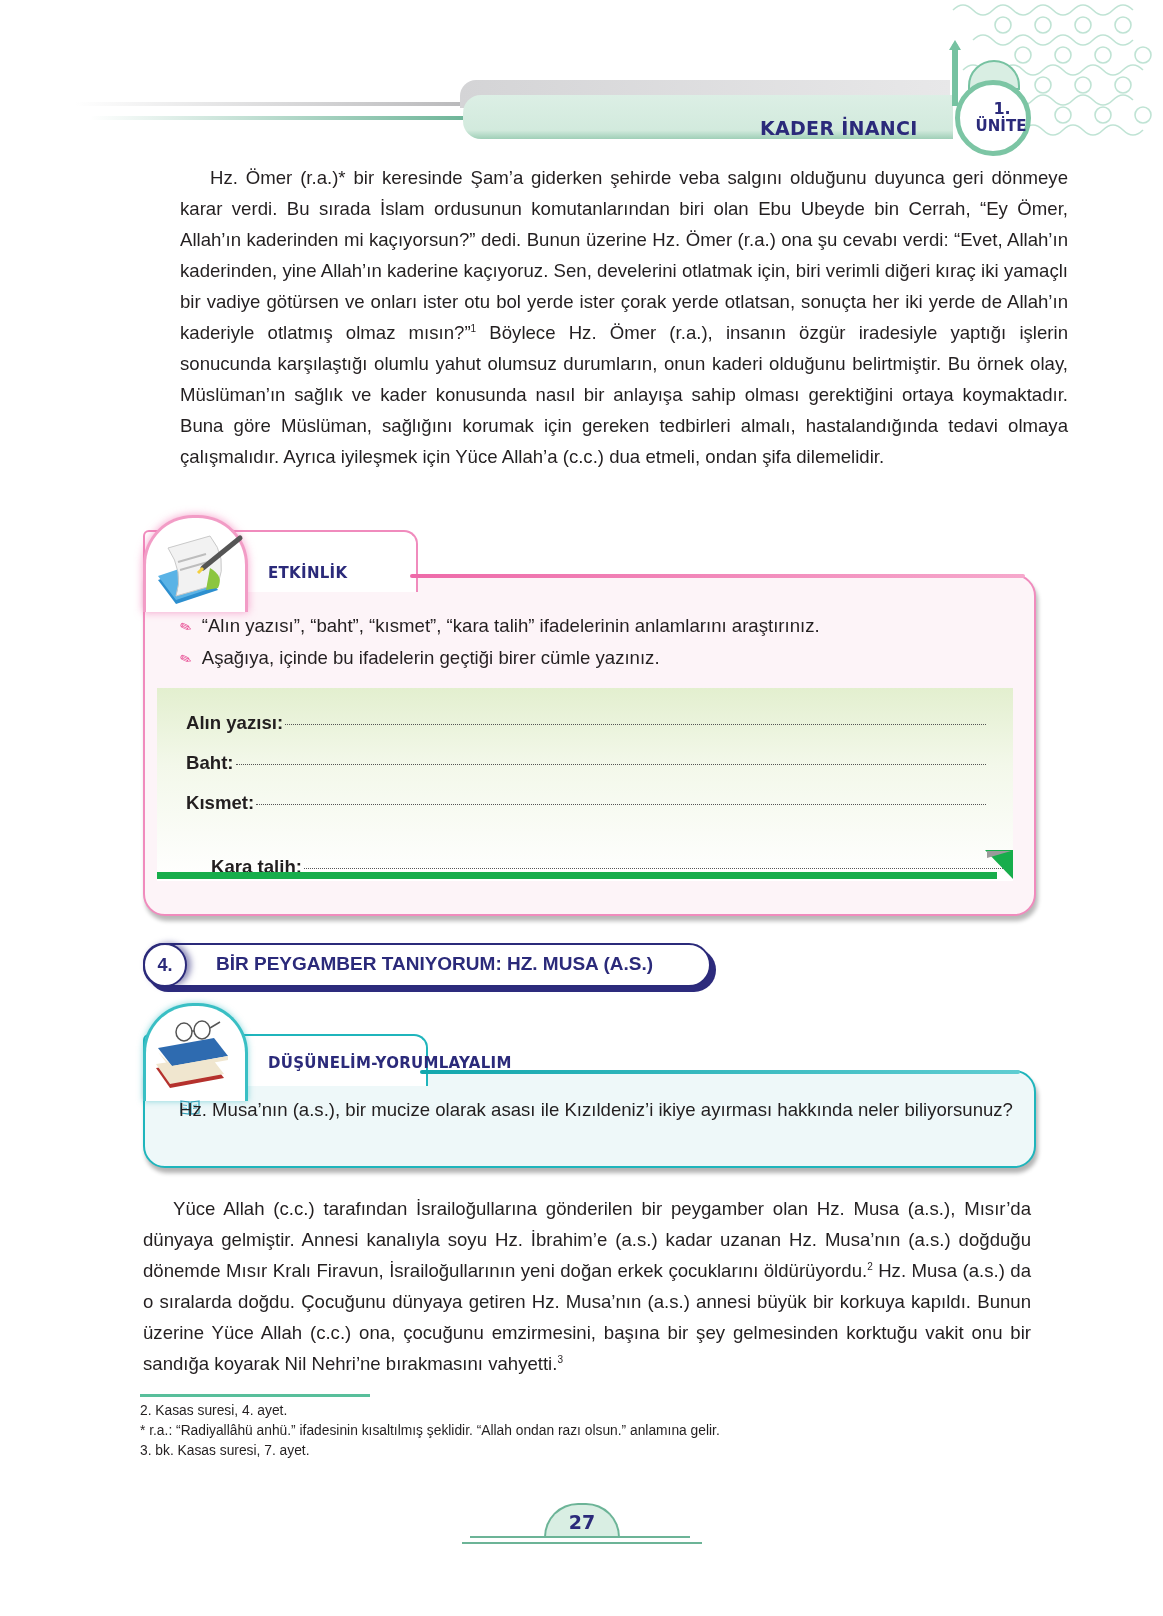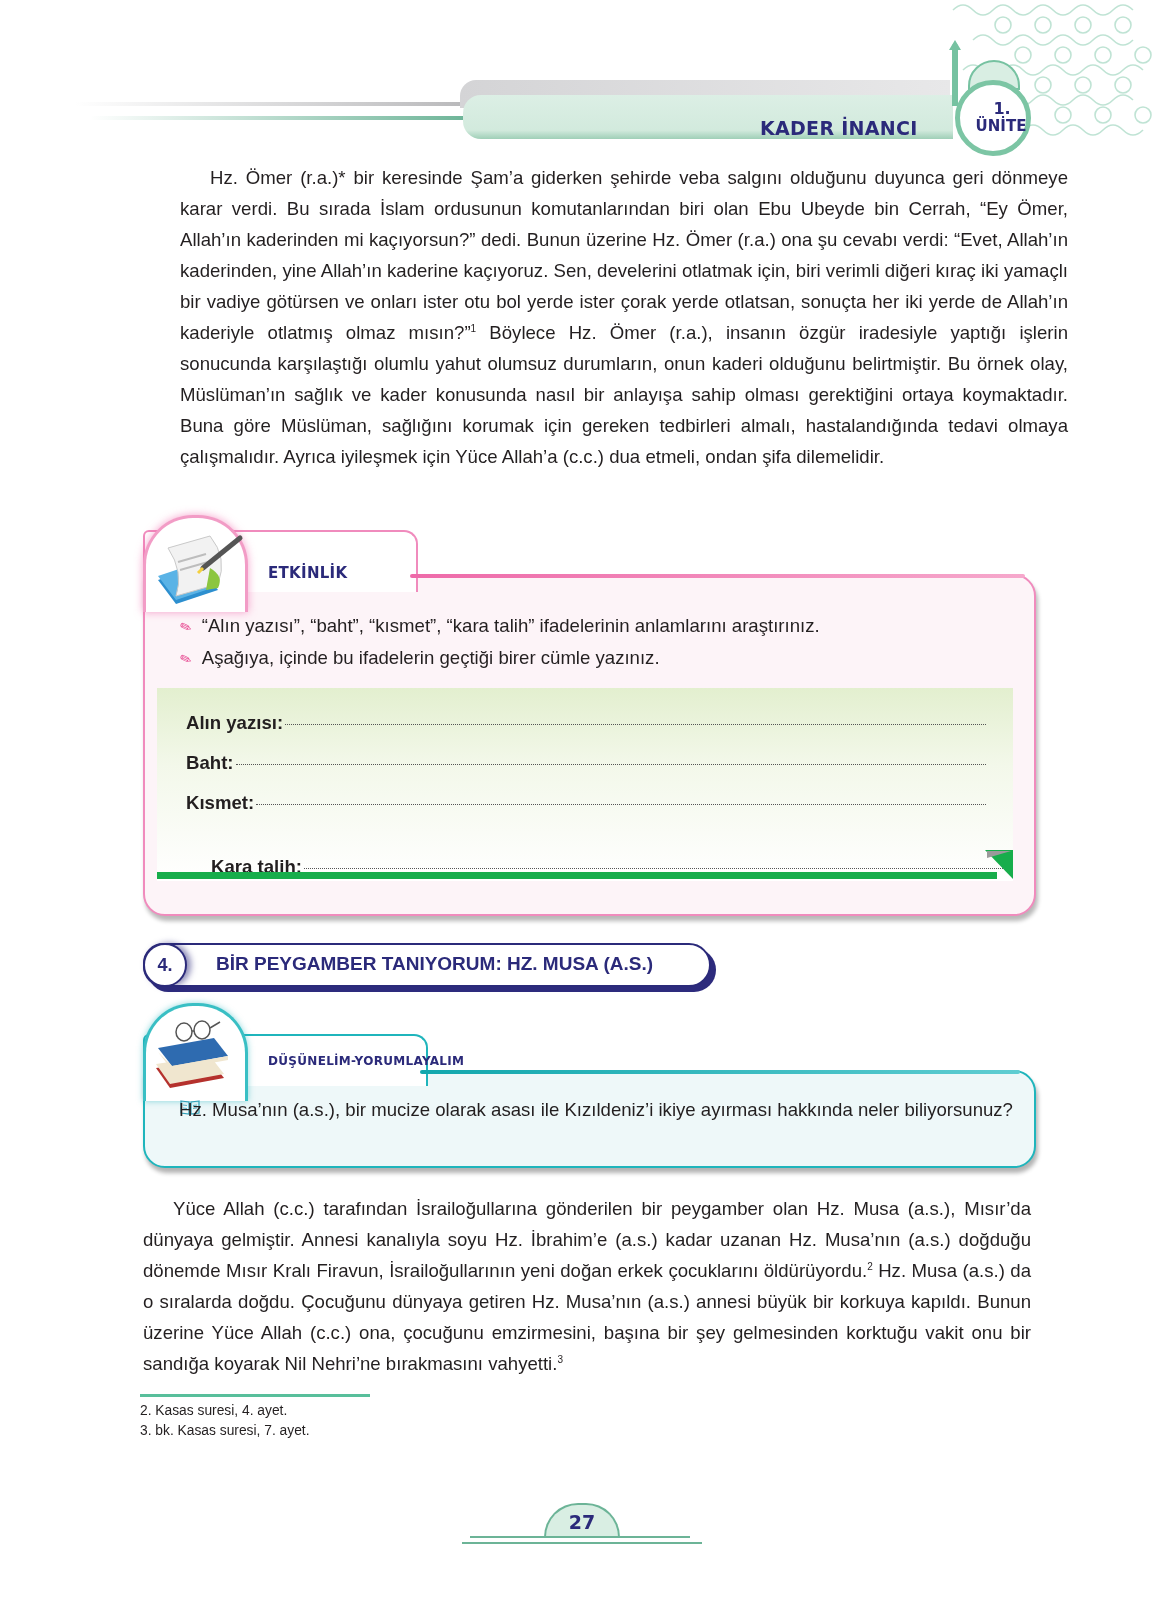--- a/index.html
+++ b/index.html
@@ -85,21 +85,21 @@
     border: 2px solid #1fb5bc; border-radius: 4px 22px 22px 22px; background: #eef8f9;
     box-shadow: 2px 5px 4px rgba(0,0,0,0.3); }
   .dy-tab { position: absolute; left: 143px; top: 1034px; width: 285px; height: 52px;
     border: 2px solid #1fb5bc; border-bottom: none; border-radius: 6px 14px 0 0; background: #fff; }
   .dy-tab-line { position: absolute; left: 420px; top: 1070px; width: 600px; height: 4px;
     background: linear-gradient(90deg, #11a7ad, #5fcdd2); border-radius: 2px; }
   .dy-icon-frame { position: absolute; left: 143px; top: 1003px; width: 105px; height: 98px;
     background: #fff; border: 3px solid #39bfc4; border-bottom: none; border-radius: 50px 50px 0 0;
     box-shadow: 0 0 6px rgba(30,180,190,0.5); }
   .dy-title { position: absolute; left: 268px; top: 1054px; font-family: "DejaVu Sans", sans-serif;
-    font-size: 12px; font-weight: bold; color: #2b2a7a; letter-spacing: 0.3px; }
+    font-size: 15px; font-weight: bold; color: #2b2a7a; letter-spacing: 0.3px; }
   .dy-text { position: absolute; left: 153px; top: 1094px; width: 868px; font-size: 18.6px; line-height: 31px;
     text-align: justify; text-indent: 26px; color: #231f20; }
   .book-glyph { position: absolute; left: 180px; top: 1099px; width: 20px; height: 16px; }
 
   
   .fn-rule { position: absolute; left: 140px; top: 1394px; width: 230px; height: 3px; background: #58bf9b; }
   .footnotes { position: absolute; left: 140px; top: 1401px; font-size: 13.8px; line-height: 20px; color: #231f20; }
 
   
   .pg-line-1 { position: absolute; left: 470px; top: 1536px; width: 220px; height: 2px; background: #6cb497; }
@@ -214,19 +214,20 @@
   <path d="M1 2 L9 3 L9 15 L1 14 Z M19 2 L11 3 L11 15 L19 14 Z" fill="none" stroke="#2e9fb8" stroke-width="1.2"></path>
   <path d="M3 6 L7 6.5 M3 9 L7 9.5 M13 6.5 L17 6 M13 9.5 L17 9" stroke="#2e9fb8" stroke-width="0.8"></path>
 </svg>
 <p class="dy-text">Hz. Musa’nın (a.s.), bir mucize olarak asası ile Kızıldeniz’i ikiye ayırması hakkında neler biliyorsunuz?</p>
 
 <p class="para para-2"><span>Yüce Allah (c.c.) tarafından İsrailoğullarına gönderilen bir peygamber olan Hz. Musa (a.s.), Mısır’da dünyaya gelmiştir. Annesi kanalıyla soyu Hz. İbrahim’e (a.s.) kadar uzanan Hz. Musa’nın (a.s.) doğduğu dönemde Mısır Kralı Firavun, İsrailoğullarının yeni doğan erkek çocuklarını öldürüyordu.</span><sup>2</sup><span> Hz. Musa (a.s.) da o sıralarda doğdu. Çocuğunu dünyaya getiren Hz. Musa’nın (a.s.) annesi büyük bir korkuya kapıldı. Bunun üzerine Yüce Allah (c.c.) ona, çocuğunu emzirmesini, başına bir şey gelmesinden korktuğu vakit onu bir sandığa koyarak Nil Nehri’ne bırakmasını vahyetti.</span><sup>3</sup></p>
 
 <div class="fn-rule"></div>
 <div class="footnotes">
   <div>2. Kasas suresi, 4. ayet.</div>
+  <div>*  r.a.: “Radiyallâhü anhü.” ifadesinin kısaltılmış şeklidir. “Allah ondan razı olsun.” anlamına gelir.</div>
   <div>3. bk. Kasas suresi, 7. ayet.</div>
 </div>
 
 <div class="pg-dome"></div>
 <div class="pg-num">27</div>
 <div class="pg-line-1"></div>
 <div class="pg-line-2"></div>
 
 </body></html>

